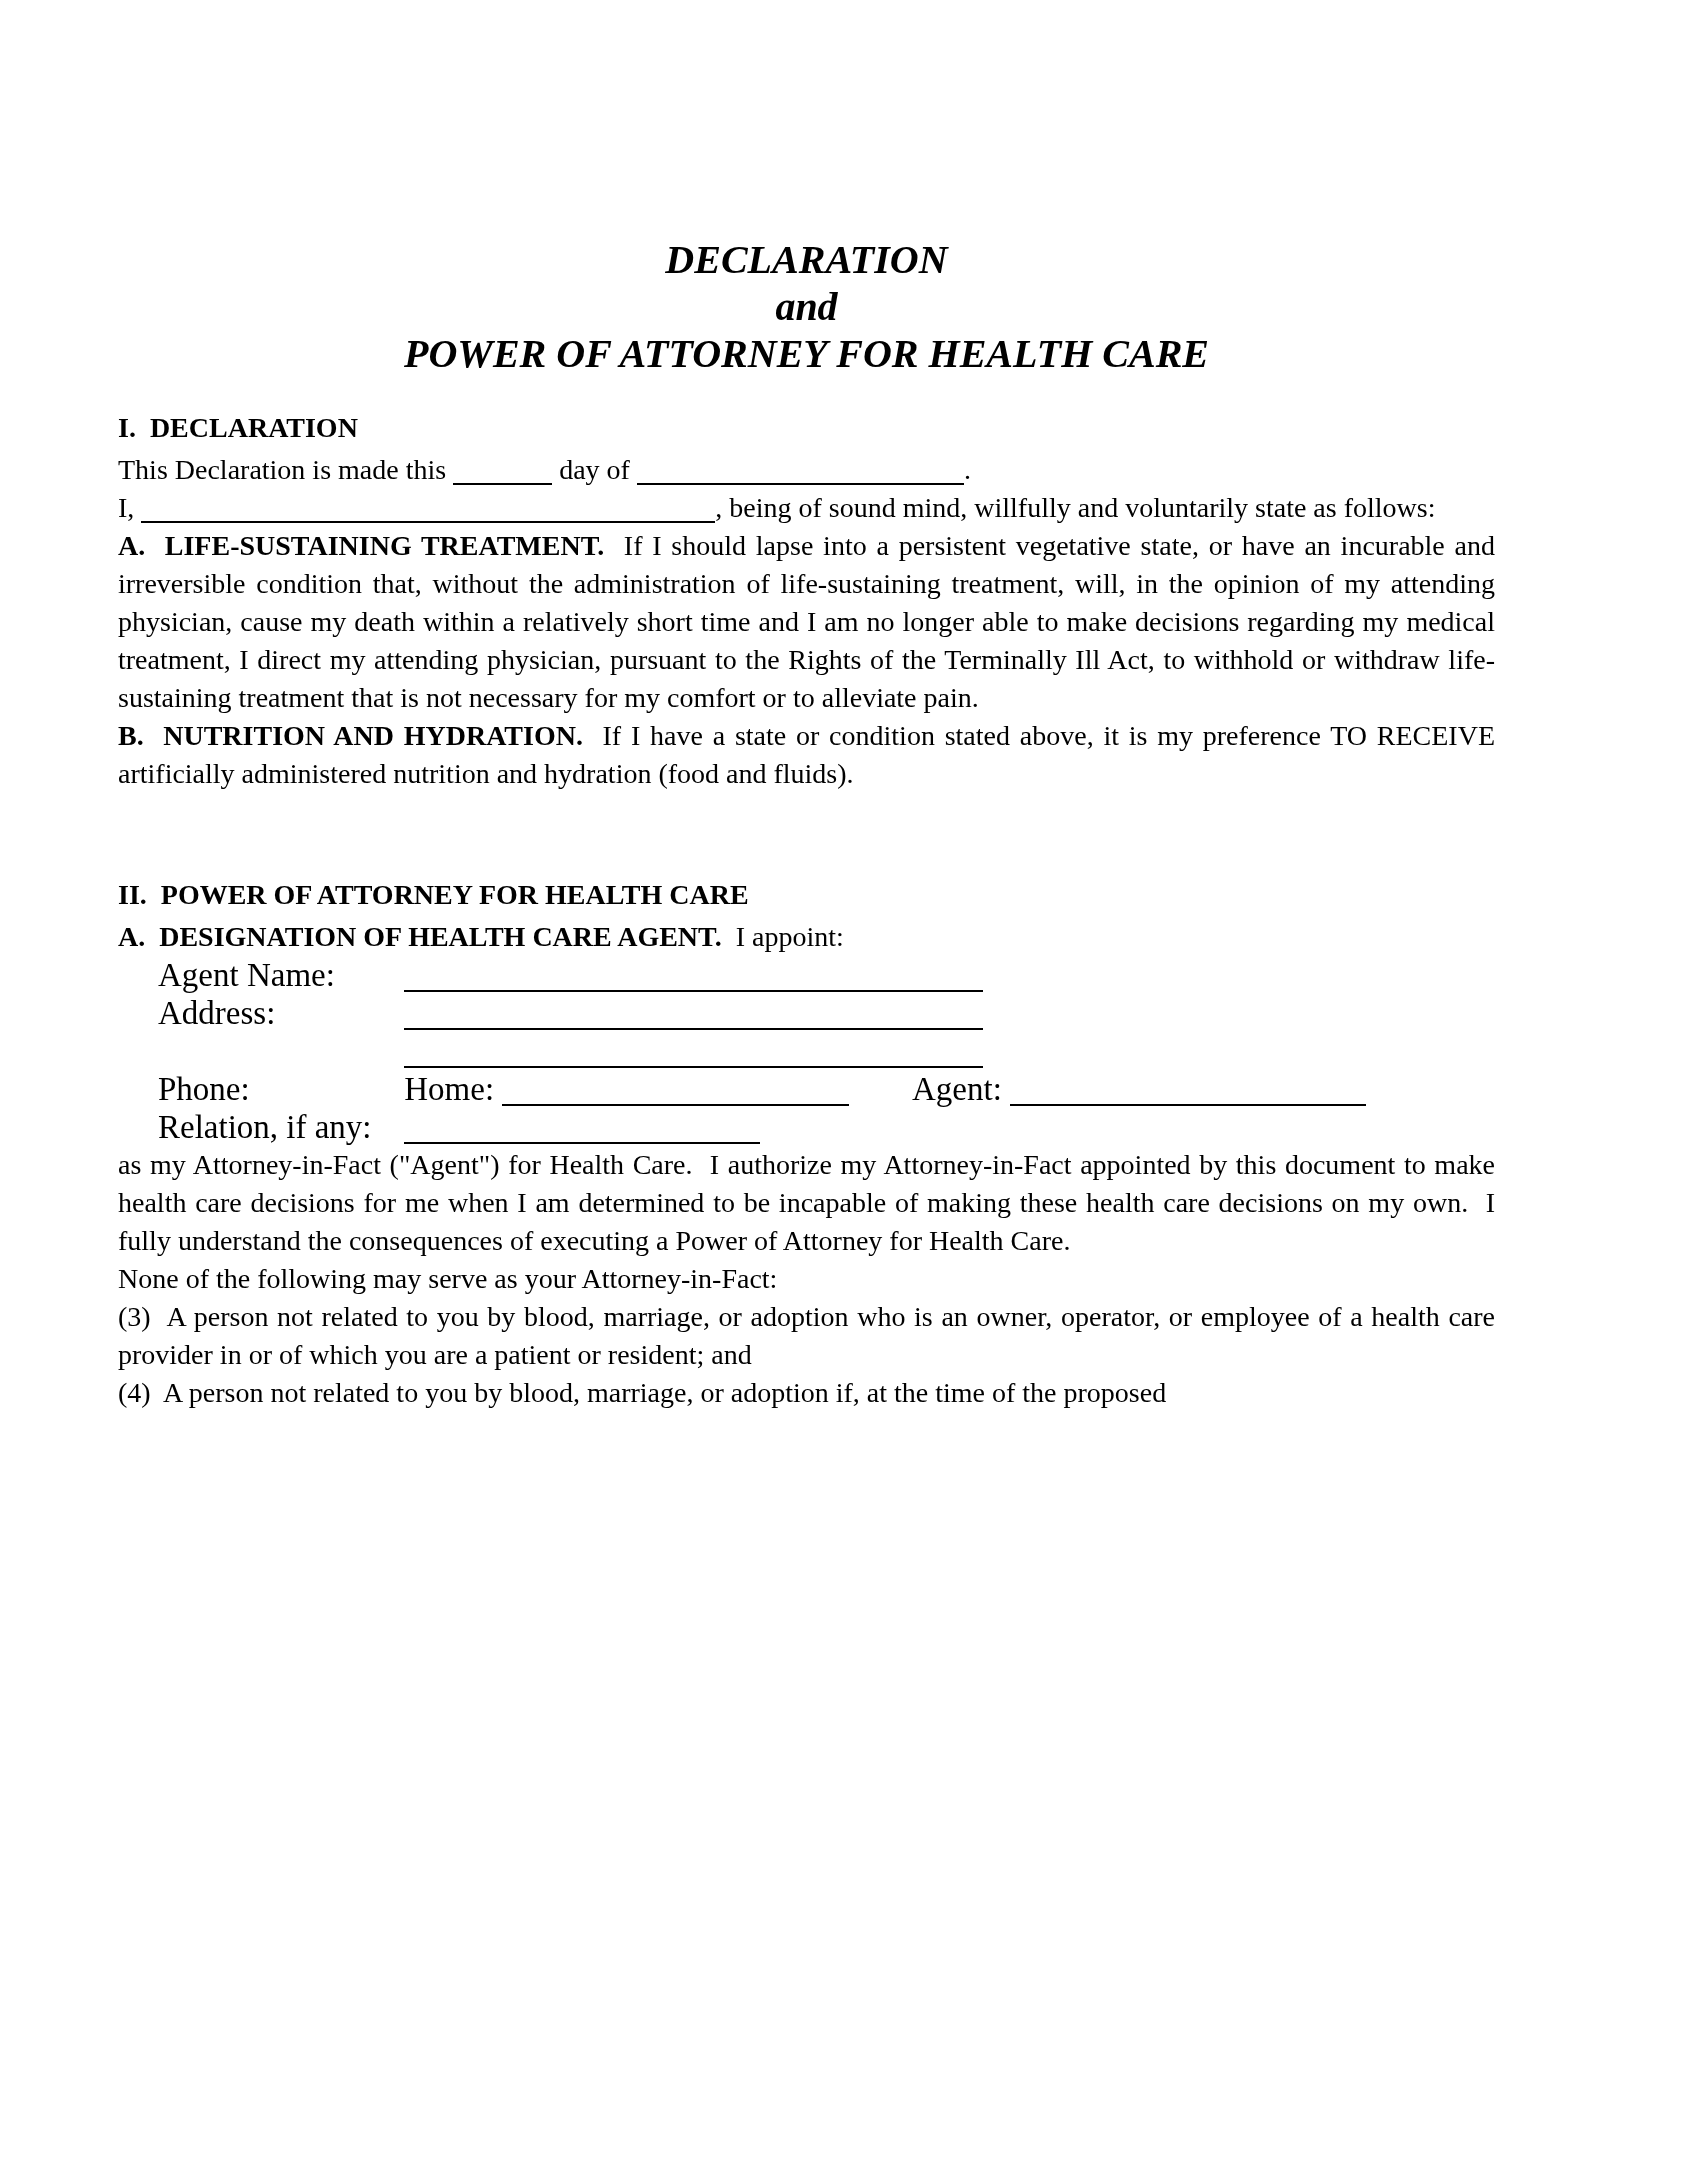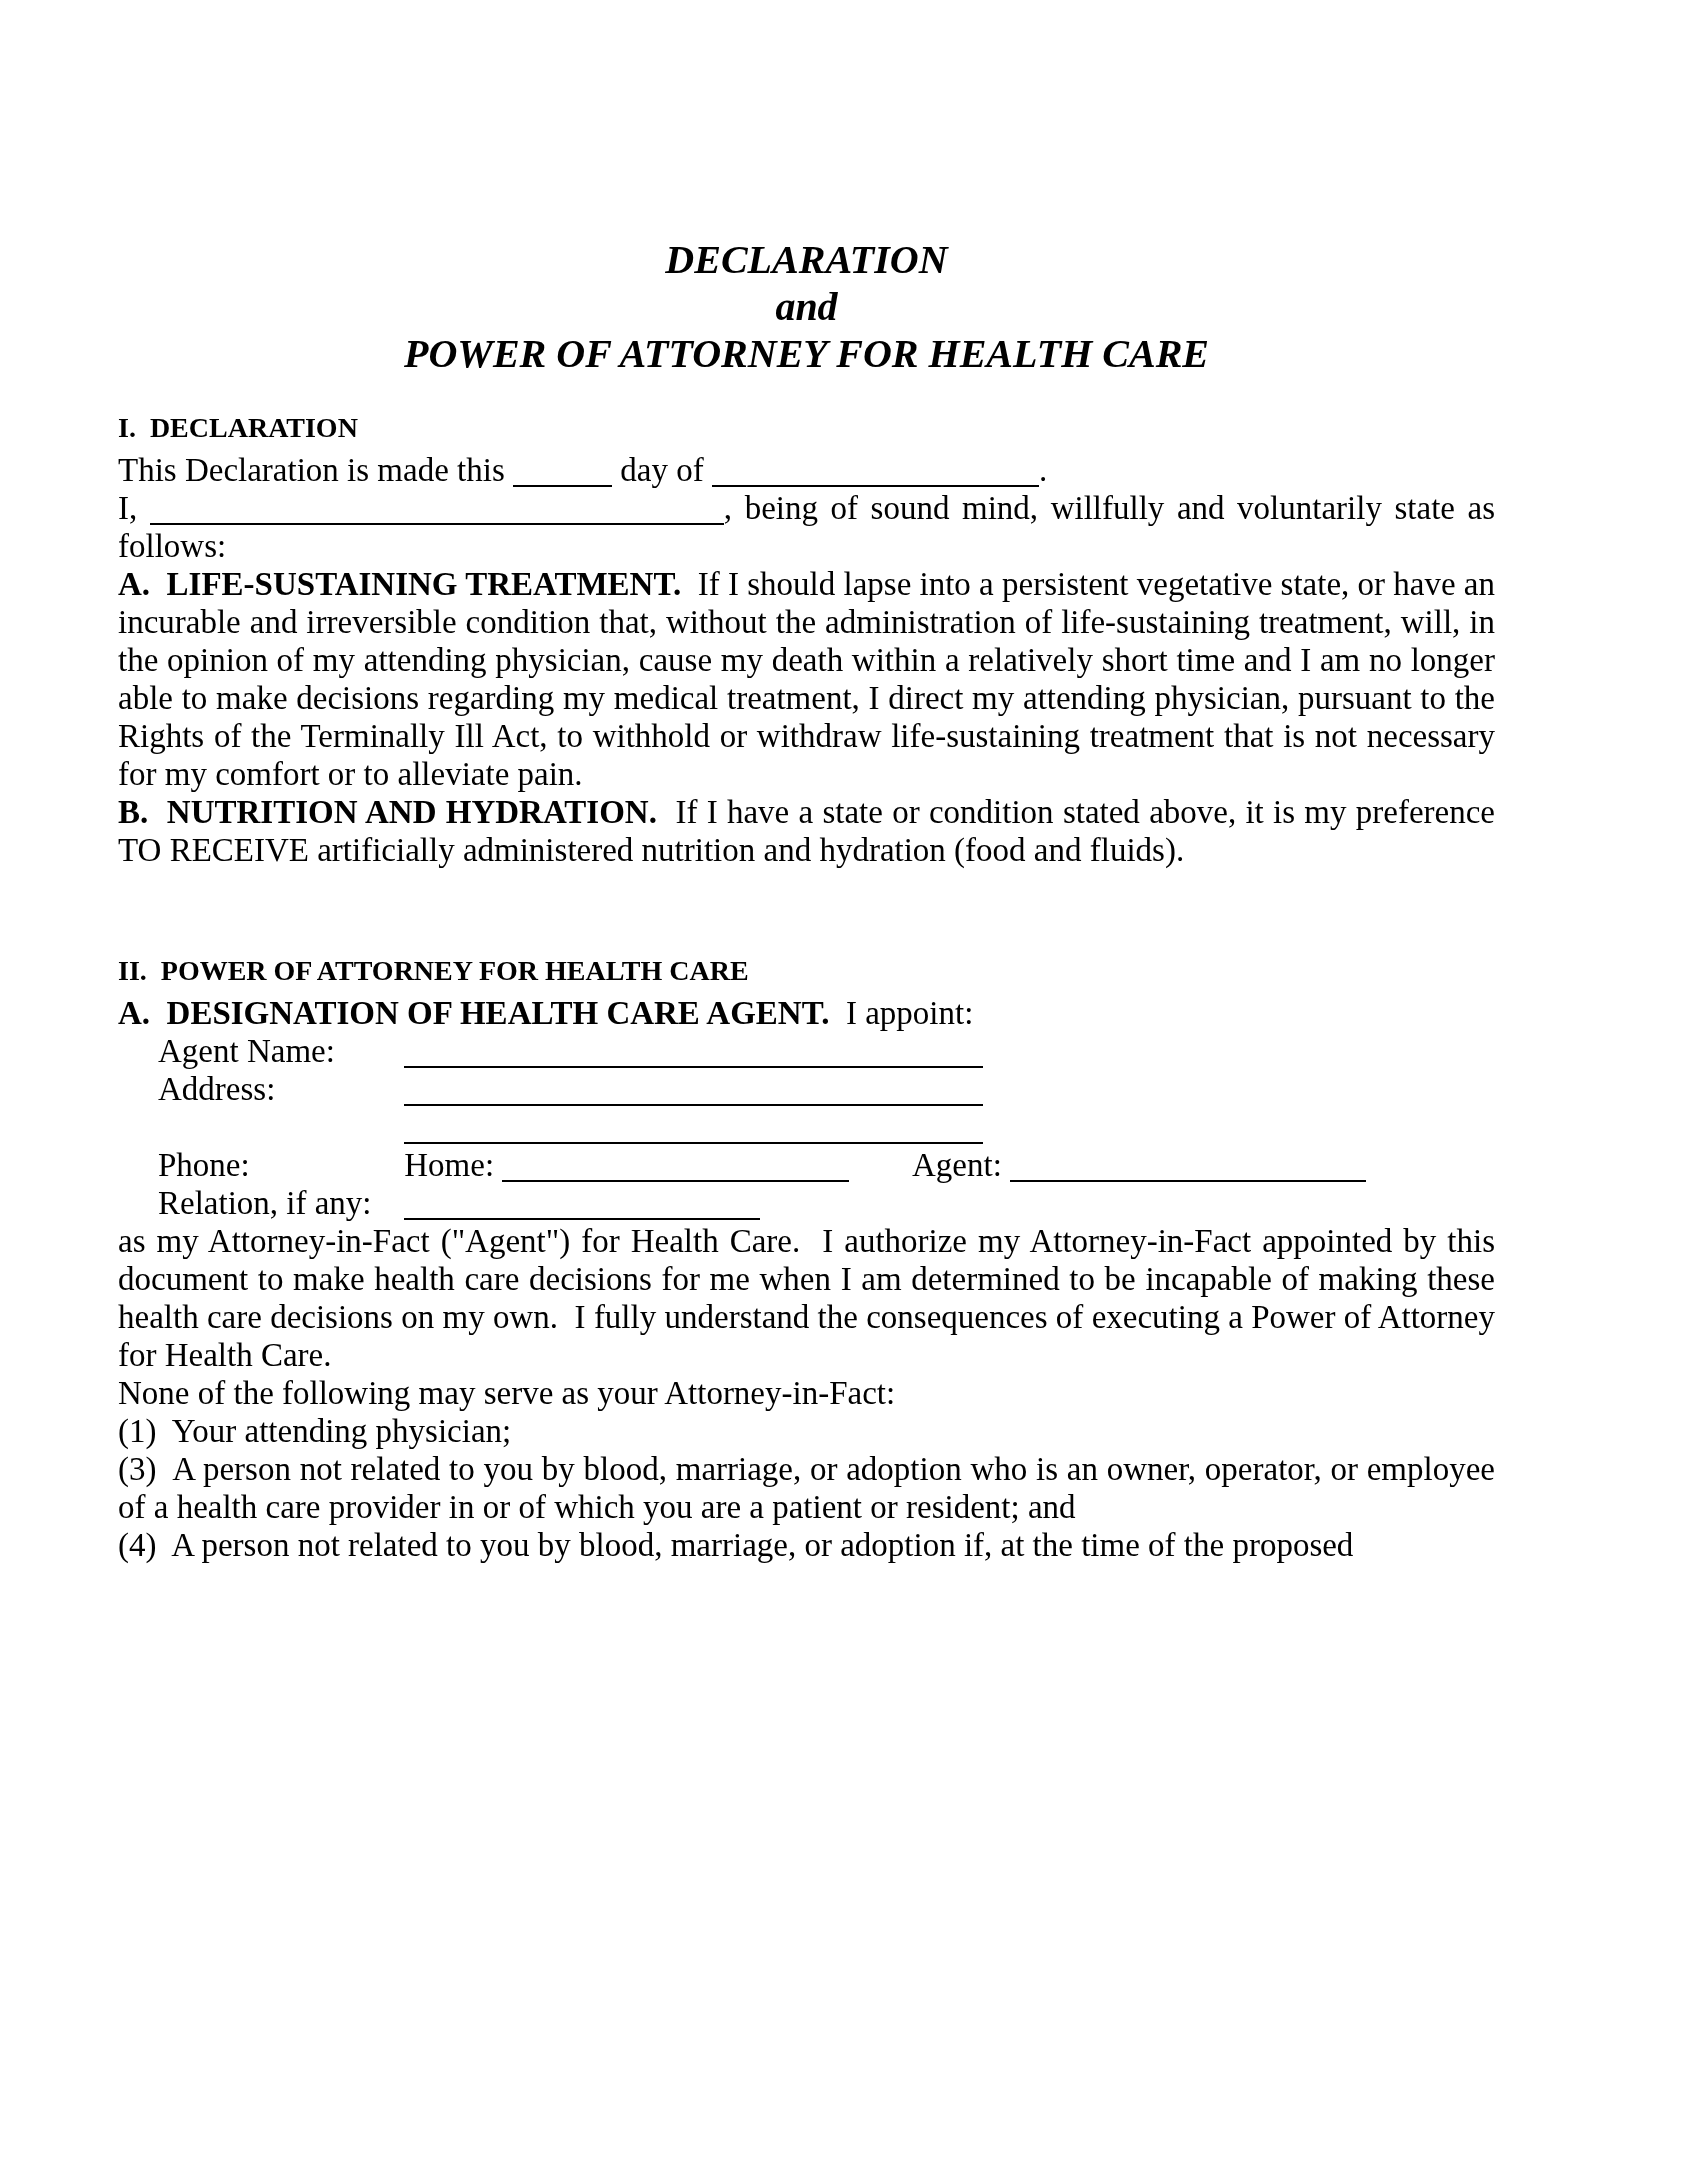--- a/index.html
+++ b/index.html
@@ -23,21 +23,21 @@
   }
   h1{
     margin:0;
     font-size:28px;
     line-height:46px;
     font-weight:bold;
     font-style:normal;
   }
   p.body{
     margin:0;
-    font-size:33px;
+    font-size:28px;
     line-height:38px;
   }
   .just{text-align:justify;}
   .mt28{margin-top:28px;}
   .mt34{margin-top:34px;}
   .mt38{margin-top:38px;}
   .mt39{margin-top:39px;}
   .mt42{margin-top:42px;}
   .mt48{margin-top:48px;}
   .mt80{margin-top:79px;}
@@ -127,18 +127,17 @@
 
   <p class="frow mt0">
     <span class="col-label">Relation, if any:</span>
     <span class="blank w360"></span>
   </p>
 
   <p class="body just mt39">as my Attorney-in-Fact ("Agent") for Health Care.&nbsp; I authorize my Attorney-in-Fact appointed by this document to make health care decisions for me when I am determined to be incapable of making these health care decisions on my own.&nbsp; I fully understand the consequences of executing a Power of Attorney for Health Care.</p>
 
   <p class="body mt38">None of the following may serve as your Attorney-in-Fact:</p>
 
-  <p class="body just mt38 mb0">(1)&nbsp; Your attending physician;</p>
   <p class="body just mt0">(3)&nbsp; A person not related to you by blood, marriage, or adoption who is an owner, operator, or employee of a health care provider in or of which you are a patient or resident; and</p>
   <p class="body just mt0">(4)&nbsp; A person not related to you by blood, marriage, or adoption if, at the time of the proposed</p>
 
 </div>
 
 
 </body></html>

